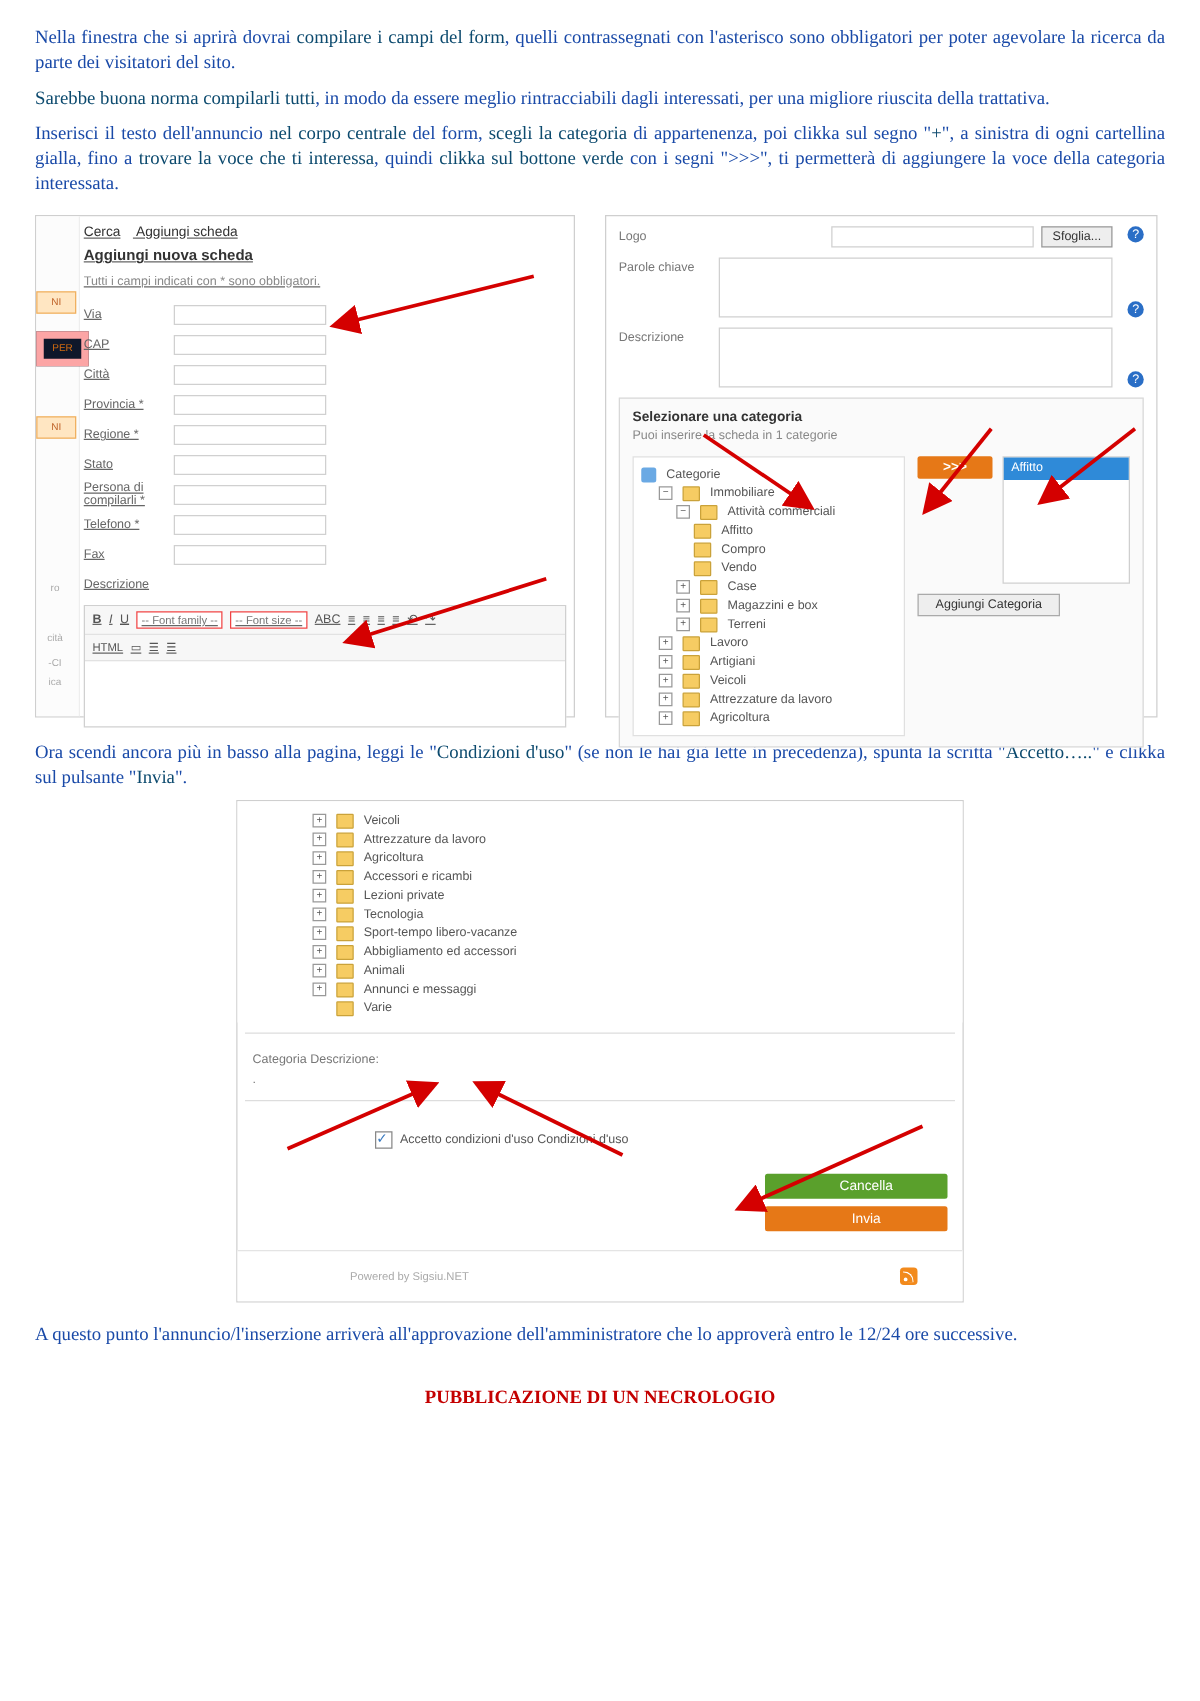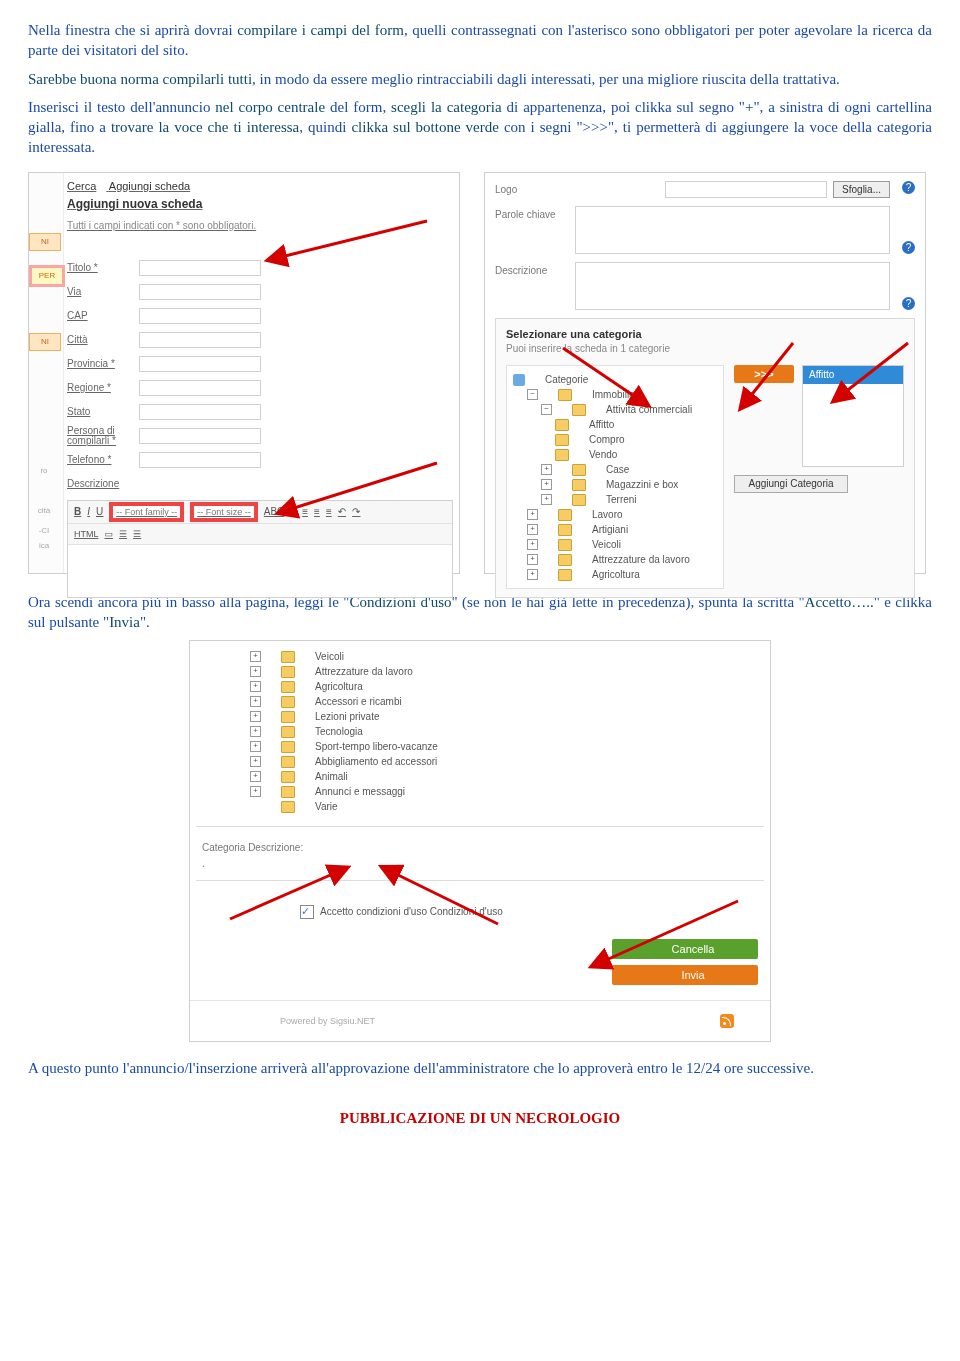--- a/index.html
+++ b/index.html
@@ -43,34 +43,34 @@
     background: #fcfcfc; border-right:1px solid #eee;
   }
   .sl-sidebar .tag {
     position:absolute; left:0; width:30px; height:16px; font-size:8px;
     text-align:center; line-height:16px; color:#c0642a;
   }
   .sl-body { position:absolute; left:38px; right:6px; top:6px;text-decoration:underline; }
   .sl-tabs { font-size:11px; color:#333; }
   .sl-tabs span { margin-right:10px; }
   .sl-title { font-weight:bold; font-size:12px; margin-top:3px; color:#333; }
-  .sl-note { font-size:10px; color:#888; margin:6px 0 28px; }
+  .sl-note { font-size:10px; color:#888; margin:6px 0 12px; }
   .sl-row { display:flex; align-items:center; margin-bottom:8px; height:16px; }
   .sl-label { width:72px; font-size:10px; color:#666; }
   .sl-input { flex:1; height:14px; border:1px solid #d0d0d0; background:#fff; }
   .sl-input.small { flex:0 0 120px; }
   .editor {
     margin-top:6px; border:1px solid #d0d0d0; height:96px; background:#fff;
   }
   .editor-tb {
     height:22px; border-bottom:1px solid #e2e2e2; display:flex; align-items:center;
     gap:6px; padding:0 6px; font-size:10px; color:#555; background:#f7f7f7;
   }
   .editor-tb .sel {
-    border:4px solid #ef4444; font-size:9px; padding:0 3px; color:#777; background:#fff;
+    border:1px solid #ef4444; font-size:9px; padding:0 3px; color:#777; background:#fff;
   }
   .editor-tb2 {
     height:20px; border-bottom:1px solid #e2e2e2; display:flex; align-items:center;
     gap:6px; padding:0 6px; font-size:9px; color:#555; background:#f7f7f7;
   }
   
   .sr-row { display:flex; align-items:flex-start; margin:8px 10px; }
   .sr-label { width:80px; font-size:10px; color:#777; padding-top:2px; }
   .sr-field { flex:1; }
   .sr-input { height:15px; border:1px solid #d0d0d0; background:#fff; }
@@ -82,21 +82,21 @@
   .btn-sfoglia {
     border:1px solid #999; background:#eee; font-size:10px; padding:1px 8px; color:#333;
   }
   .cat-panel {
     margin:0 10px 8px; border:1px solid #d8d8d8; padding:8px 10px; background:#fafafa;
   }
   .cat-title { font-weight:bold; font-size:11px; color:#333; }
   .cat-sub   { font-size:10px; color:#888; margin-bottom:10px; }
   .cat-flex { display:flex; gap:10px; }
   .tree { flex:1.2; background:#fff; border:1px solid #e0e0e0; padding:6px 6px; font-size:10px; color:#555; }
-  .tree .node { display:flex; align-items:center; gap:20px; height:15px; }
+  .tree .node { display:flex; align-items:center; gap:8px; height:15px; }
   .tree .pm { width:9px; height:9px; border:1px solid #999; font-size:8px; line-height:8px; text-align:center; color:#555; }
   .tree .folder { width:12px; height:10px; background:#f6cc63; border:1px solid #caa23a; border-radius:1px; }
   .tree .in1 { margin-left:14px; }
   .tree .in2 { margin-left:28px; }
   .tree .in3 { margin-left:42px; }
   .cat-right { flex:1; display:flex; flex-direction:column; gap:8px; }
   .btn-arrows {
     background:#e67817; color:#fff; font-weight:bold; text-align:center;
     width:60px; height:18px; line-height:18px; font-size:11px; border-radius:2px;
   }
@@ -152,40 +152,36 @@
 </p>
 <p class="para">
   <span class="blue">Inserisci il testo dell'annuncio </span><span class="red">nel corpo centrale</span><span class="blue"> del form, </span><span class="red">scegli la categoria</span><span class="blue"> di appartenenza, poi clikka sul segno "</span><span class="red">+</span><span class="blue">", a sinistra di ogni cartellina gialla, fino a </span><span class="red">trovare la voce che ti interessa</span><span class="blue">, quindi </span><span class="red">clikka sul bottone verde</span><span class="blue"> con i segni "&gt;&gt;&gt;", ti permetterà di aggiungere la voce della categoria interessata.</span>
 </p>
 
 <div class="screens-row">
 
   <div class="screen screen-left">
     <div class="sl-sidebar">
       <div class="tag" style="top:60px;background:#ffe6c2;border:1px solid #f0b060;">NI</div>
-      <div class="tag" style="top:92px;background:#fef9c3;border:3px solid #fca5a5;color:#d06a10;">PER</div>
+      <div class="tag" style="top:92px;background:#0f172a;border:6px solid #fca5a5;color:#d06a10;">PER</div>
       <div class="tag" style="top:160px;background:#ffe6c2;border:1px solid #f0b060;">NI</div>
       <div class="tag" style="top:290px;color:#aaa;">ro</div>
       <div class="tag" style="top:330px;color:#aaa;">cità</div>
       <div class="tag" style="top:350px;color:#aaa;">-CI</div>
       <div class="tag" style="top:365px;color:#aaa;">ica</div>
     </div>
     <div class="sl-body">
       <div class="sl-tabs">
         <span>Cerca</span>
         <span>Aggiungi scheda</span>
       </div>
       <div class="sl-title">Aggiungi nuova scheda</div>
       <div class="sl-note">Tutti i campi indicati con * sono obbligatori.</div>
 
       <div class="sl-row">
-          <div class="sl-label">Titolo *</div>
-          <div class="sl-input small"></div>
-        </div>
-      <div class="sl-row">
           <div class="sl-label">Via</div>
           <div class="sl-input small"></div>
         </div>
       <div class="sl-row">
           <div class="sl-label">CAP</div>
           <div class="sl-input small"></div>
         </div>
       <div class="sl-row">
           <div class="sl-label">Città</div>
           <div class="sl-input small"></div>
@@ -201,20 +197,24 @@
       <div class="sl-row">
           <div class="sl-label">Stato</div>
           <div class="sl-input small"></div>
         </div>
       <div class="sl-row">
           <div class="sl-label" style="line-height:1.05">Persona di compilarli *</div>
           <div class="sl-input small"></div>
         </div>
       <div class="sl-row">
           <div class="sl-label">Telefono *</div>
+          <div class="sl-input small"></div>
+        </div>
+      <div class="sl-row">
+          <div class="sl-label">Fax</div>
           <div class="sl-input small"></div>
         </div>
       <div class="sl-row">
           <div class="sl-label">Descrizione</div>
         </div>
 
       <div class="editor">
         <div class="editor-tb">
           <b>B</b>
           <i>I</i>

